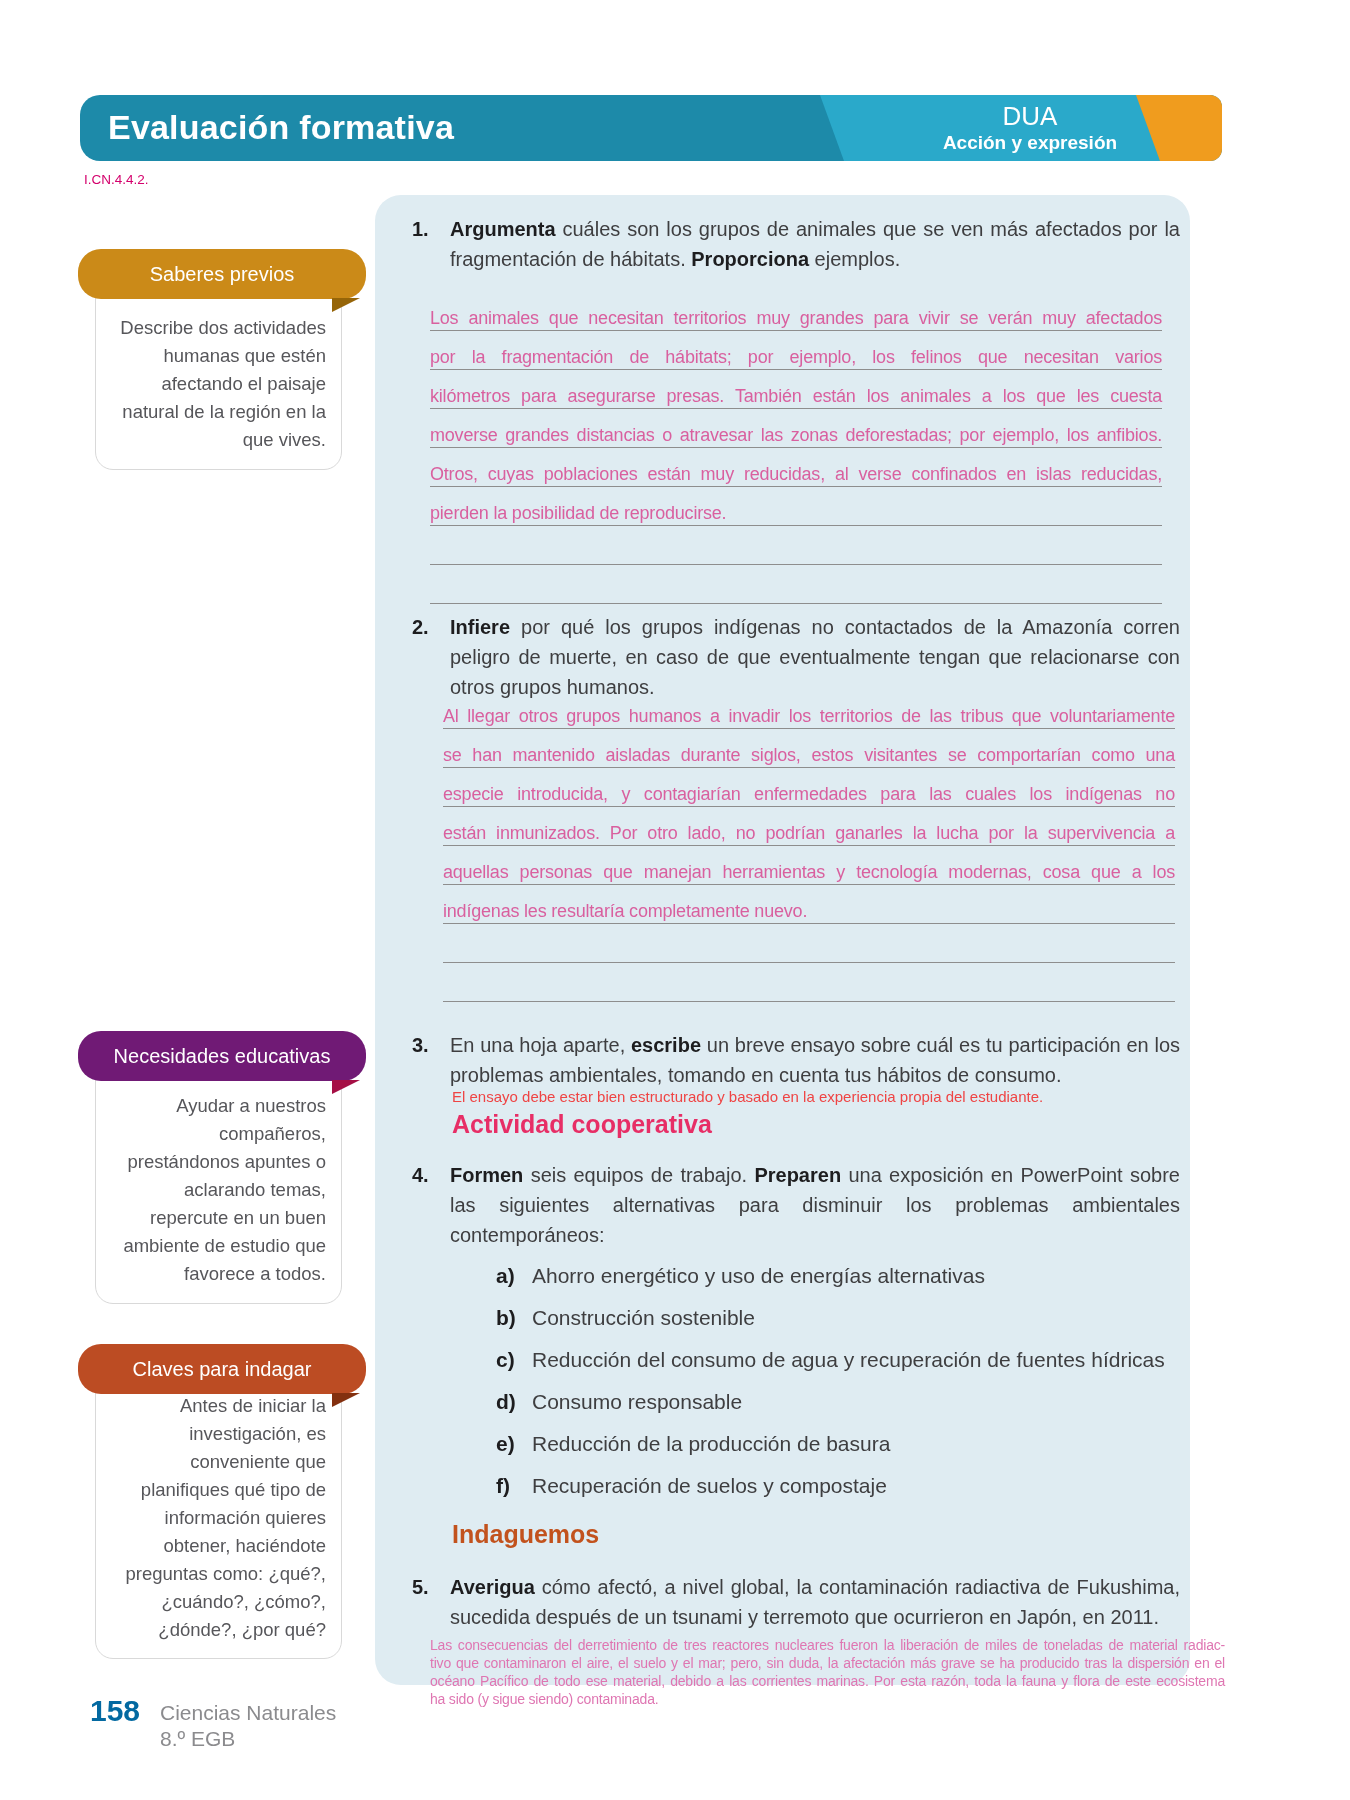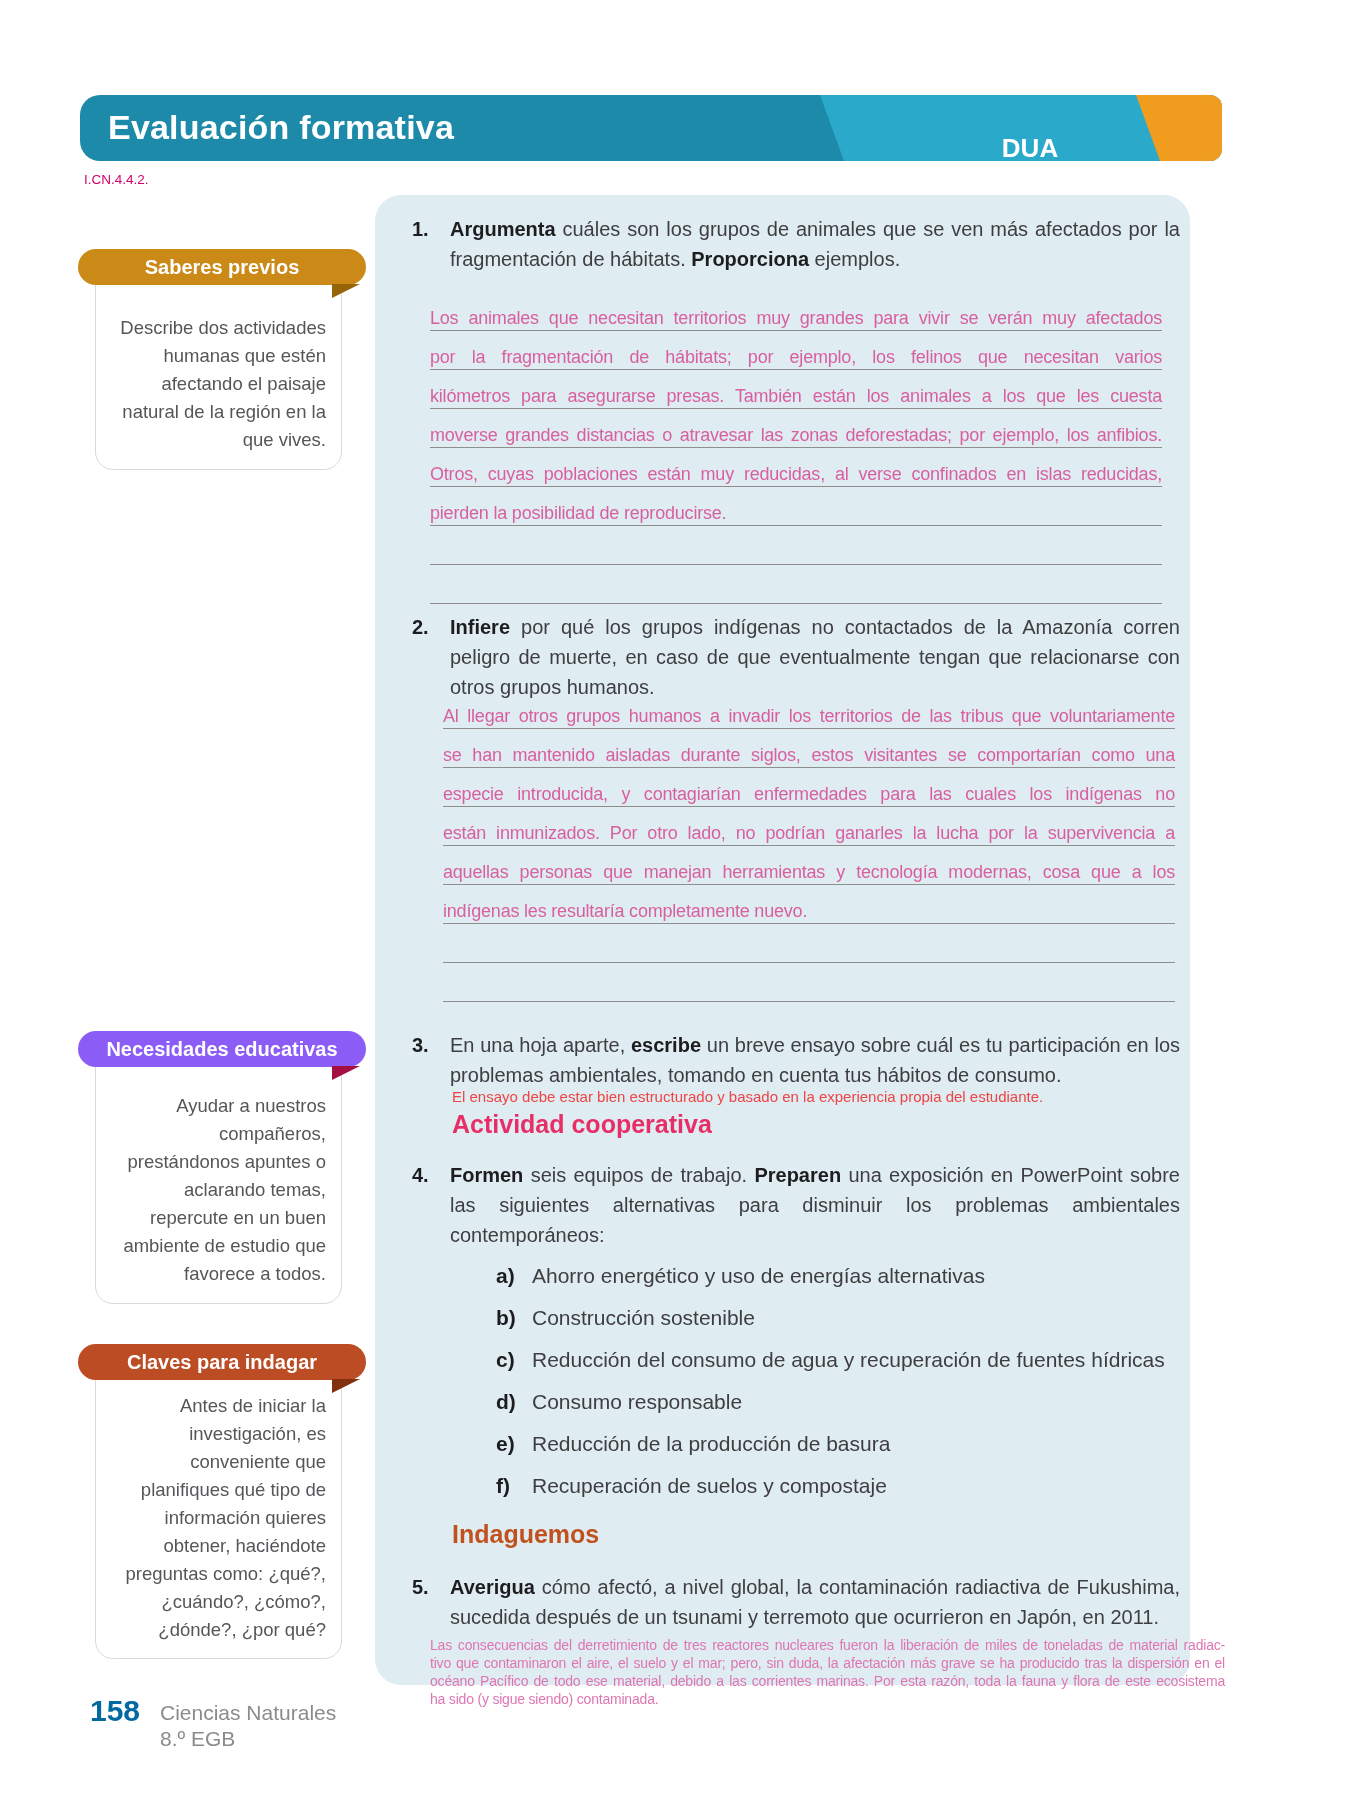--- a/index.html
+++ b/index.html
@@ -8,40 +8,40 @@
 
   
   .topbar{position:absolute;left:80px;top:95px;width:1142px;height:66px;background:#1d8aa9;
           border-radius:20px 12px 12px 20px;overflow:hidden;}
   .topbar .seg{position:absolute;top:-4px;bottom:-4px;transform:skewX(20deg);}
   .seg-cyan{left:752px;width:330px;background:#2aa9ca;}
   .seg-orange{left:1068px;width:190px;background:#f09c1e;}
   .topbar h1{position:absolute;left:28px;top:0;margin:0;line-height:64px;font-size:34px;
              font-weight:bold;color:#ffffff;letter-spacing:.2px;}
   .dua{position:absolute;left:800px;top:6px;width:300px;text-align:center;color:#ffffff;}
-  .dua .dua-main{font-size:26px;font-weight:bold;line-height:30px;margin-top:32px;}
+  .dua .dua-main{font-size:26px;font-weight:normal;line-height:30px;}
   .dua .dua-sub{font-size:19px;font-weight:bold;line-height:24px;}
   .code{position:absolute;left:84px;top:172px;font-size:13.5px;color:#d4006c;}
 
   
   .panel{position:absolute;left:375px;top:195px;width:815px;height:1490px;background:#dfecf2;
          border-radius:26px;}
 
   
   .card{position:absolute;background:#ffffff;border:1.5px solid #d9d9d9;border-radius:18px;}
   .card1{left:95px;top:268px;width:245px;height:200px;}
   .card2{left:95px;top:1050px;width:245px;height:252px;}
   .card3{left:95px;top:1362px;width:245px;height:295px;}
-  .ribbon{position:absolute;left:78px;width:288px;height:36px;border-radius:23px;z-index:4;
+  .ribbon{position:absolute;left:78px;width:288px;height:50px;border-radius:23px;z-index:4;
           display:flex;align-items:center;justify-content:center;color:#ffffff;
-          font-size:20px;font-weight:bold;white-space:nowrap;}
+          font-size:20px;font-weight:normal;white-space:nowrap;}
   .ribbon::after{content:"";position:absolute;right:6px;bottom:-13px;width:28px;height:14px;
                  clip-path:polygon(0 0,100% 0,0 100%);}
   .r-gold{top:249px;background:#cb8a18;}   .r-gold::after{background:#966508;}
-  .r-pink{top:1031px;background:#8b5cf6;}  .r-pink::after{background:#a50f45;}
+  .r-pink{top:1031px;background:#701a75;}  .r-pink::after{background:#a50f45;}
   .r-rust{top:1344px;background:#bc4c23;}  .r-rust::after{background:#83300f;}
   .side-text{position:absolute;left:96px;width:230px;z-index:3;}
   .st1{top:314px;} .st2{top:1092px;} .st3{top:1392px;}
   .side-line{line-height:28px;font-size:18.5px;color:#56565a;text-align:right;white-space:nowrap;}
 
   
   .q{position:absolute;left:450px;width:730px;text-align:justify;font-size:20px;line-height:30px;
      color:#3e3e40;z-index:3;}
   .q .qn{position:absolute;left:-38px;font-weight:bold;color:#1d1d1f;}
   .q .b{font-weight:bold;color:#1d1d1f;}

